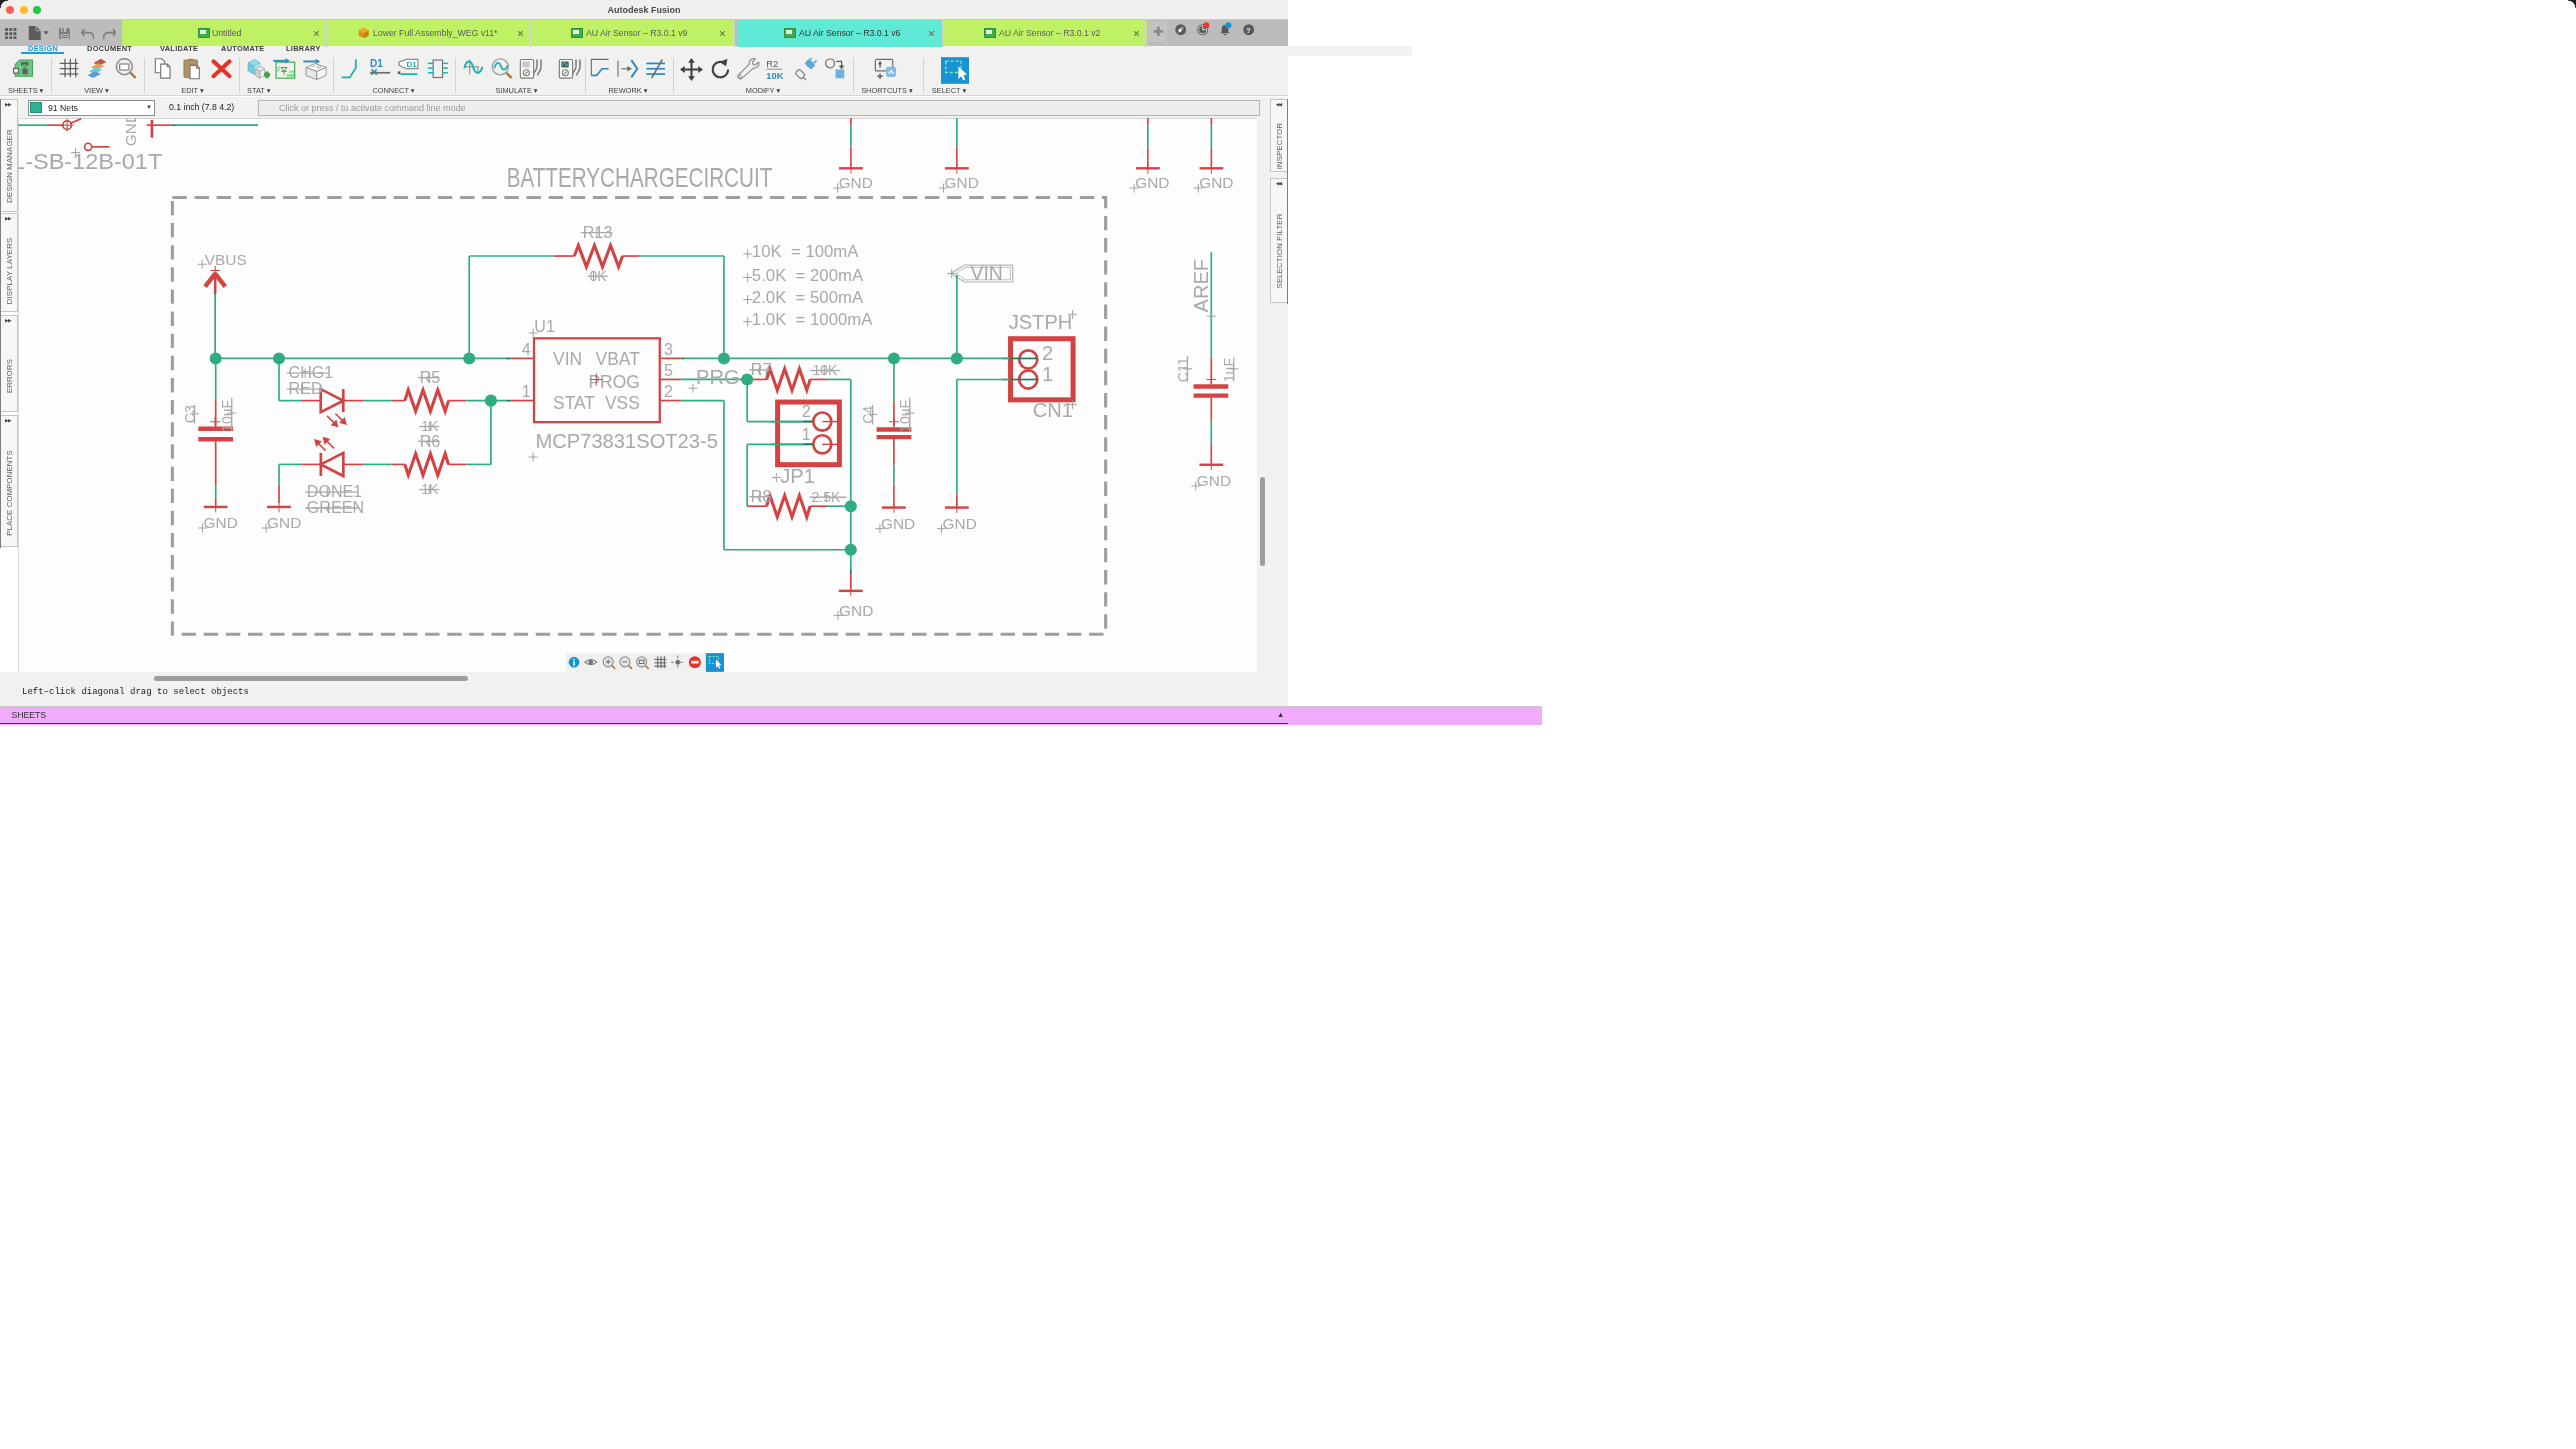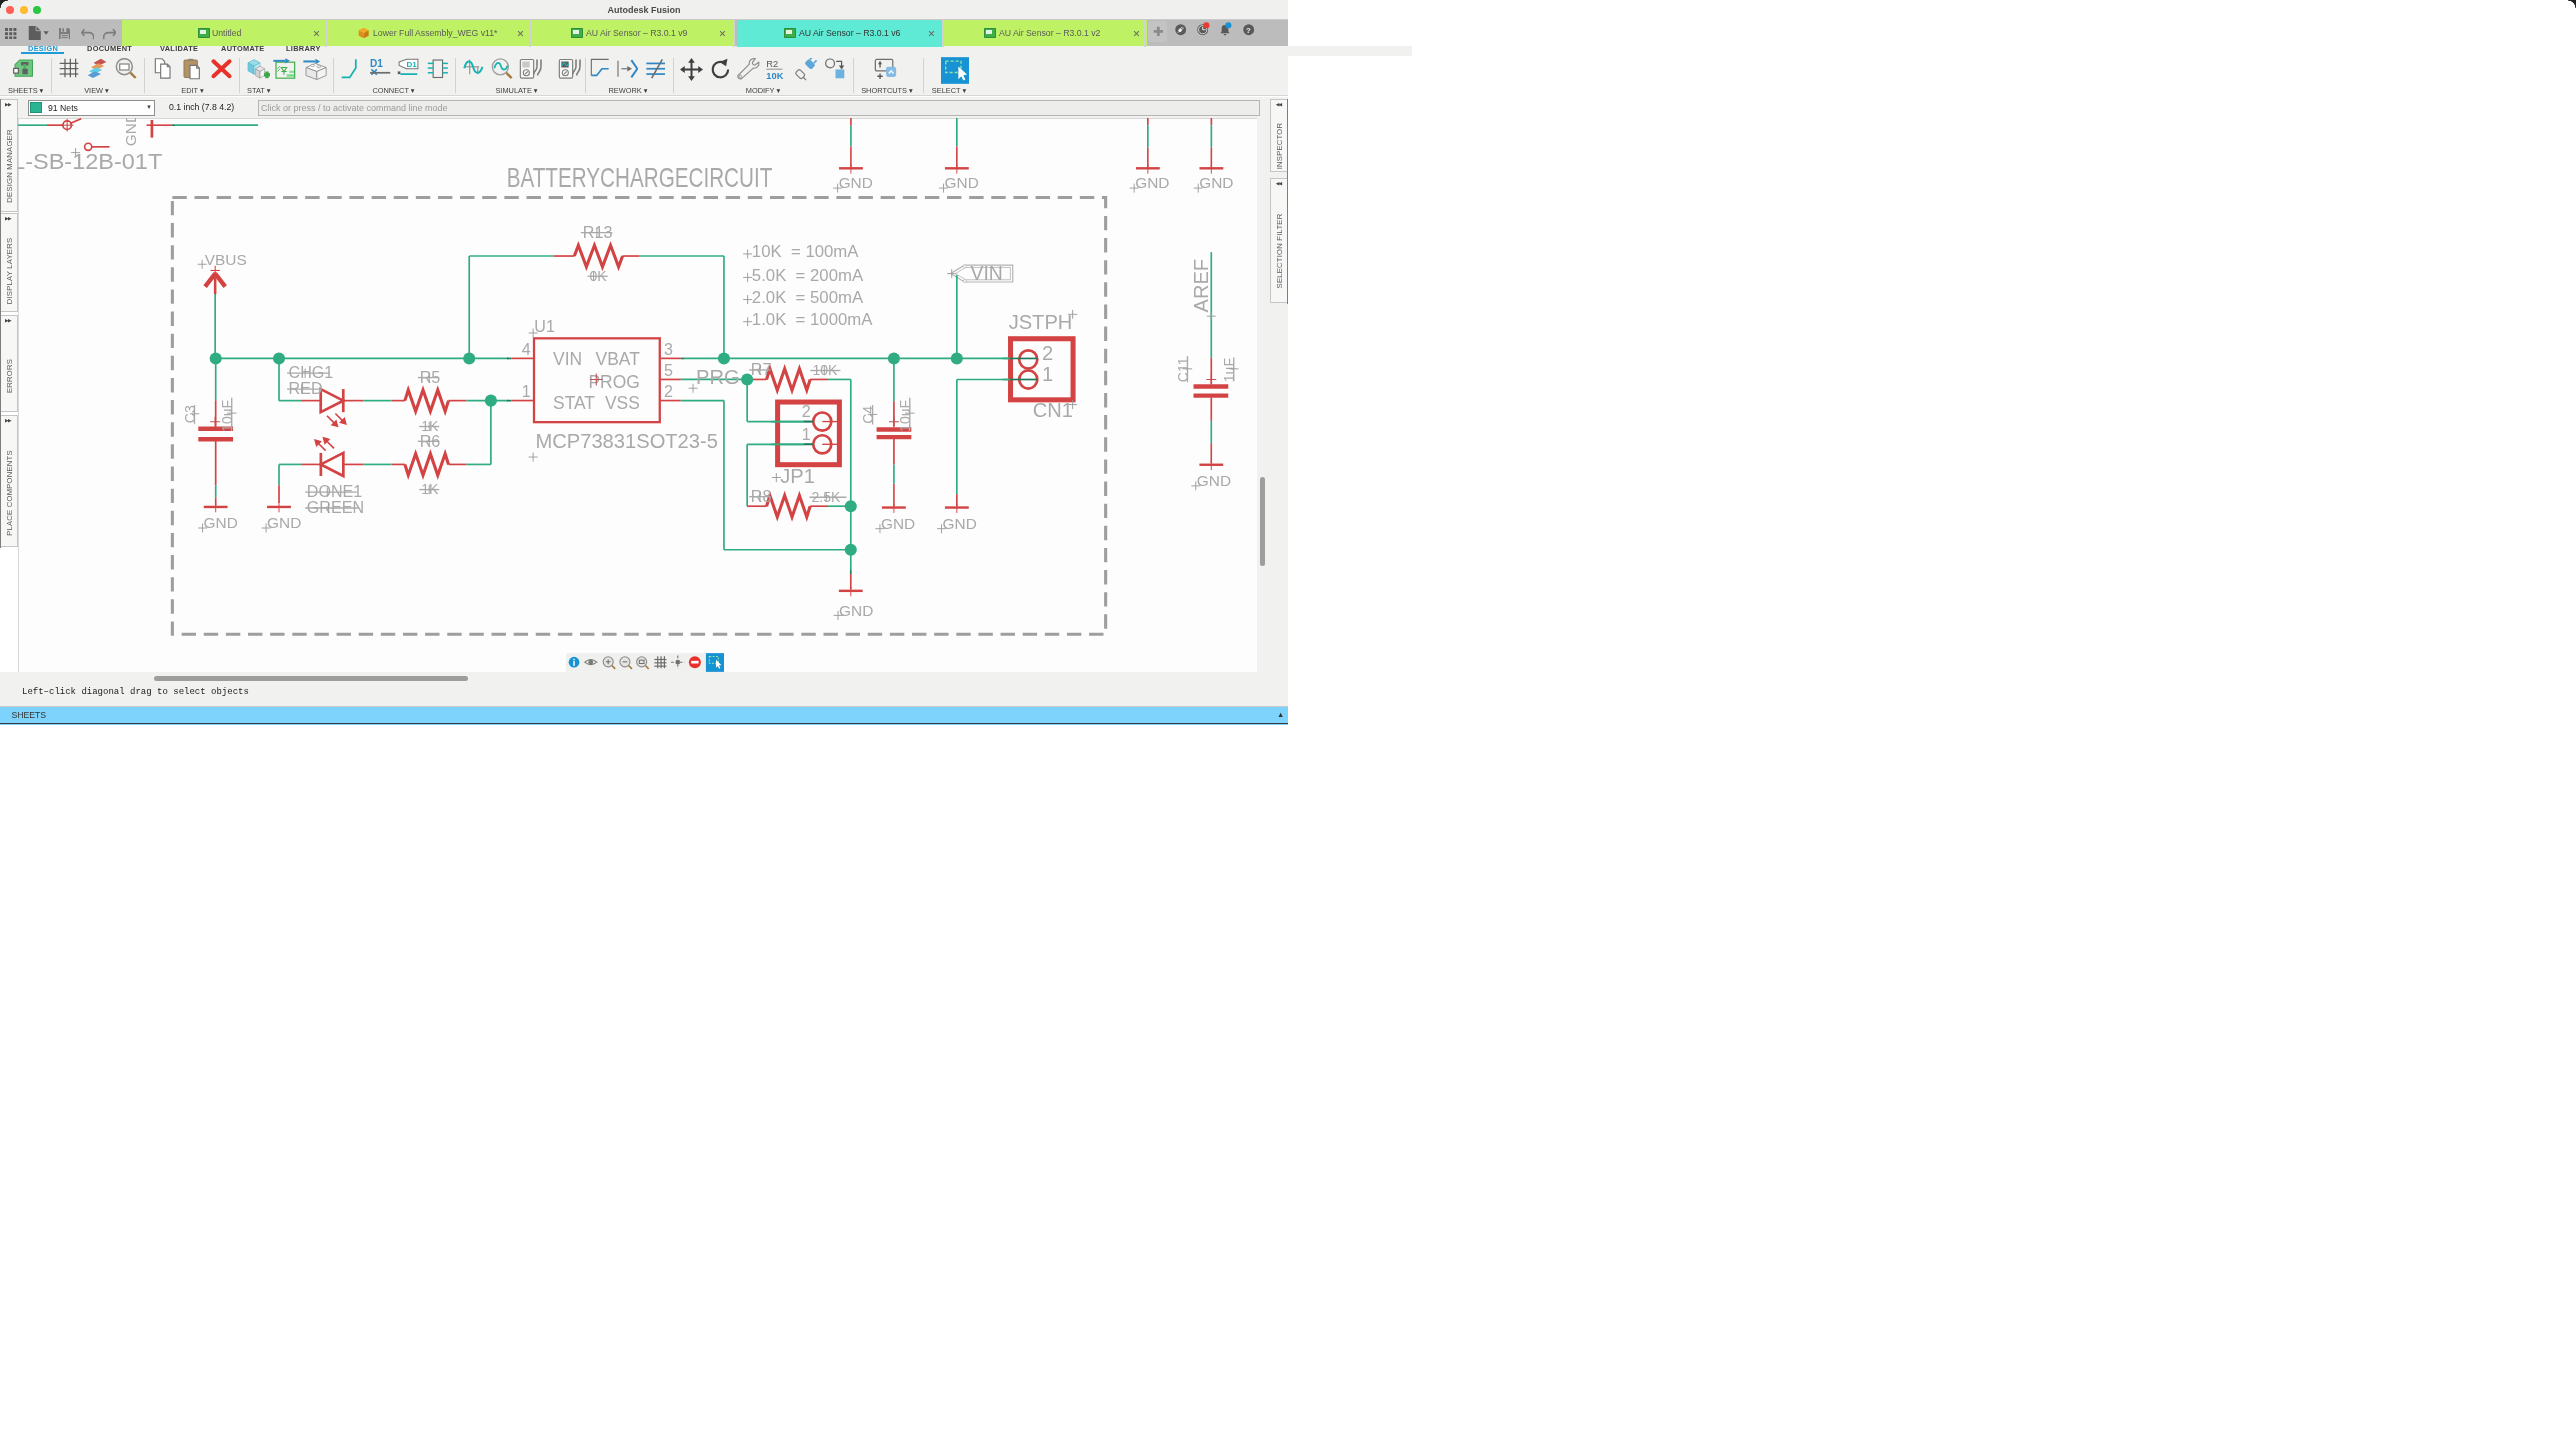--- a/index.html
+++ b/index.html
@@ -11,27 +11,27 @@
 .tab .tx{position:absolute;top:8px;right:6.7px;font-size:9.4px;color:#666}
 .tab.active{background:#5eead4;border:none;border-radius:4px 4px 0 0;z-index:3}
 .tab.active .ttext{color:#333}
 #ribbon{position:absolute;left:0;top:46px;width:1412px;height:10px;background:#f1f1f0}
 .rtab{position:absolute;top:-1.7px;font-size:7.4px;font-weight:bold;color:#3d3d3d;letter-spacing:0.3px}
 #toolbar{position:absolute;left:0;top:56px;width:1288px;height:40px;background:#f1f1f0;border-bottom:0.7px solid #d6d6d6}
 .tlabel{position:absolute;top:30px;font-size:7.4px;color:#3d3d3d;white-space:nowrap;text-align:center}
 .tsep{position:absolute;top:2px;height:35px;width:0.7px;background:#d2d2d2}
 #row2{position:absolute;left:0;top:97px;width:1288px;height:21px;background:#f1f1f0}
 #netsbox{position:absolute;left:27.5px;top:2.7px;width:127px;height:16px;background:#fff;border:0.7px solid #8f8f8f;font-size:8.7px;color:#222}
-#cmdbox{position:absolute;left:258px;top:2.7px;width:1002px;height:16px;background:#ededec;border:0.7px solid #b5b5b5;font-size:9px;color:#9b9b9b;line-height:14.8px;padding-left:2px}
+#cmdbox{position:absolute;left:258px;top:2.7px;width:1002px;height:16px;background:#ededec;border:0.7px solid #b5b5b5;font-size:9px;color:#9b9b9b;line-height:14.8px;padding-left:20px}
 #canvas{position:absolute;left:18px;top:118px;width:1239px;height:554px;background:#fdfdfd;border-left:0.7px solid #d8d8d8;border-top:0.7px solid #d8d8d8}
 .spanel{position:absolute;background:#f7f7f6;border:0.7px solid #c5c5c5;width:18px}
 .spanel .vtext{position:absolute;left:50%;top:50%;transform:translate(-50%,-50%) rotate(-90deg);font-size:7.7px;color:#5c5c5c;white-space:nowrap;letter-spacing:0.2px}
 .spanel .arr{position:absolute;left:4px;top:2px;font-size:4.7px;color:#444;letter-spacing:-0.7px}
 #bottomband{position:absolute;left:0;top:672px;width:1288px;height:34px;background:#f1f1f0}
-#sheetsbar{position:absolute;left:0;top:706px;width:1288px;height:19px;background:#7dd3fc;border-top:0.7px solid #c9c9c9}
+#sheetsbar{position:absolute;left:0;top:706px;width:1542px;height:19px;background:#f0abfc;border-top:0.7px solid #c9c9c9}
 #statusline{position:absolute;left:22px;top:687px;font-family:"Liberation Mono",monospace;font-size:9px;color:#1a1a1a}
 .rightstrip{position:absolute;left:1257px;top:118px;width:31px;height:554px;background:#f1f1f0}
 </style></head><body>
 <div style="position:absolute;left:0;top:0;width:8px;height:8px;background:radial-gradient(circle at 8px 8px, transparent 7px, #1f1f1f 7.7px);z-index:99"></div>
 <div style="position:absolute;right:0;top:0;width:8px;height:8px;background:radial-gradient(circle at 0px 8px, transparent 7px, #1f1f1f 7.7px);z-index:99"></div>
 <div id="titlebar">
   <div class="tl" style="left:6px;background:#ff5f57"></div>
   <div class="tl" style="left:19.5px;background:#febc2e"></div>
   <div class="tl" style="left:33px;background:#28c840"></div>
   <div id="title-text">Autodesk Fusion</div>

